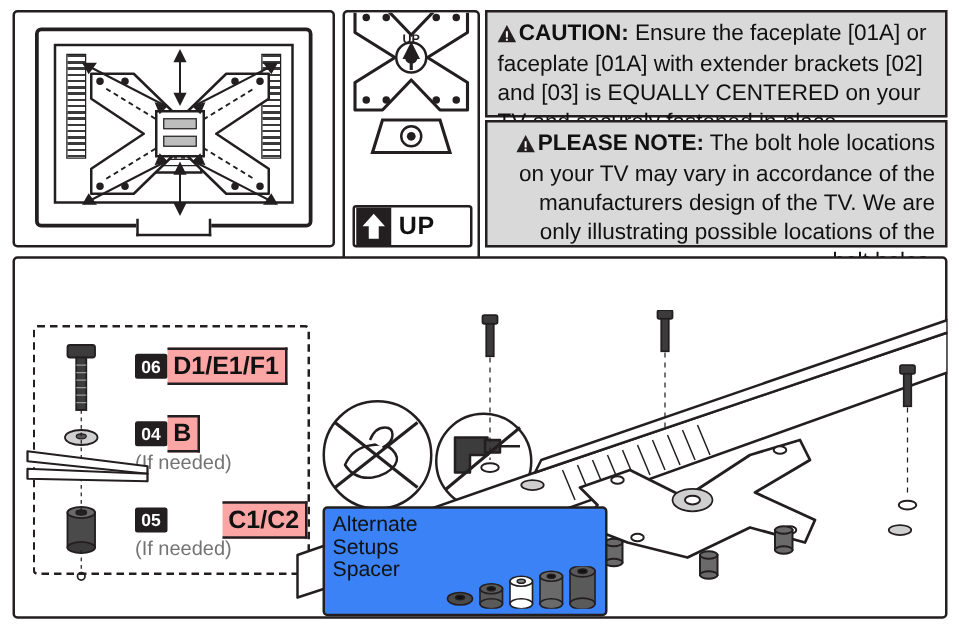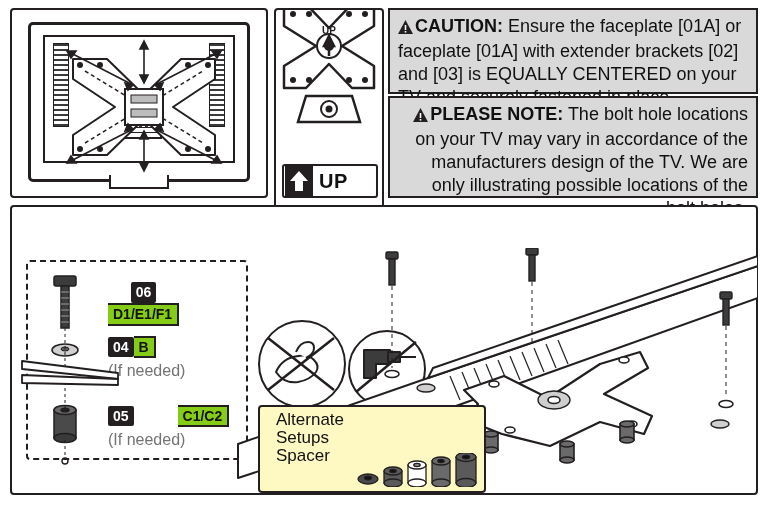--- a/index.html
+++ b/index.html
@@ -221,44 +221,44 @@
     color: #fff;
     font-weight: bold;
     font-size: 14px;
     padding: 2px 5px;
     border-radius: 2px;
     line-height: 1.2;
   }
   .ccode {
     border: 2px solid #231f20;
     border-left: none;
-    background: #84cc16;
+    background: #fca5a5;
     font-weight: bold;
-    font-size: 14px;
+    font-size: 20px;
     padding: 1px 5px;
     line-height: 1.2;
   }
   .ifneeded {
     position: absolute;
     font-size: 16px;
     color: #737373;
   }
 
   
   #alt-box {
     position: absolute;
     left: 258px;
     top: 405px;
     width: 228px;
     height: 88px;
     border: 2px solid #231f20;
     border-radius: 4px;
-    background: #fef9c3;
-    box-sizing: border-box;
-    padding: 4px 16px;
+    background: #3b82f6;
+    box-sizing: border-box;
+    padding: 4px 6px;
   }
   #alt-box .alt-text {
     font-size: 17px;
     line-height: 1.05;
     font-weight: normal;
   }
   #alt-spacers {
     position: absolute;
     left: 96px;
     bottom: 4px;
@@ -433,21 +433,21 @@
       <ellipse cx="25" cy="142" rx="4" ry="1.8" fill="#222"></ellipse>
     </g>
 
     <g stroke="#231f20" stroke-width="1" stroke-dasharray="3 3">
       <line x1="25" y1="60" x2="25" y2="140"></line>
       <line x1="25" y1="172" x2="25" y2="192"></line>
     </g>
     <circle cx="25" cy="193" r="3" fill="none" stroke="#231f20" stroke-width="1.4"></circle>
   </svg>
 
-  <div class="callout" style="left:108px; top:282px;flex-direction:column;">
+  <div class="callout" style="left:108px; top:282px;">
     <span class="cnum">06</span>
     <span class="ccode">D1/E1/F1</span>
   </div>
 
   <div class="callout" style="left:108px; top:336px;">
     <span class="cnum">04</span>
     <span class="ccode">B</span>
   </div>
   <div class="ifneeded" style="left:108px; top:362px;">(If needed)</div>
 

